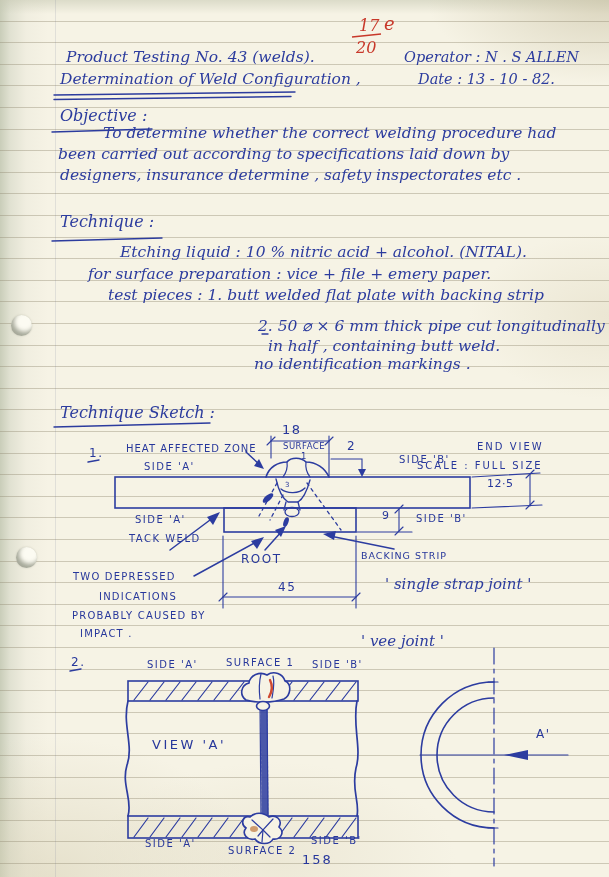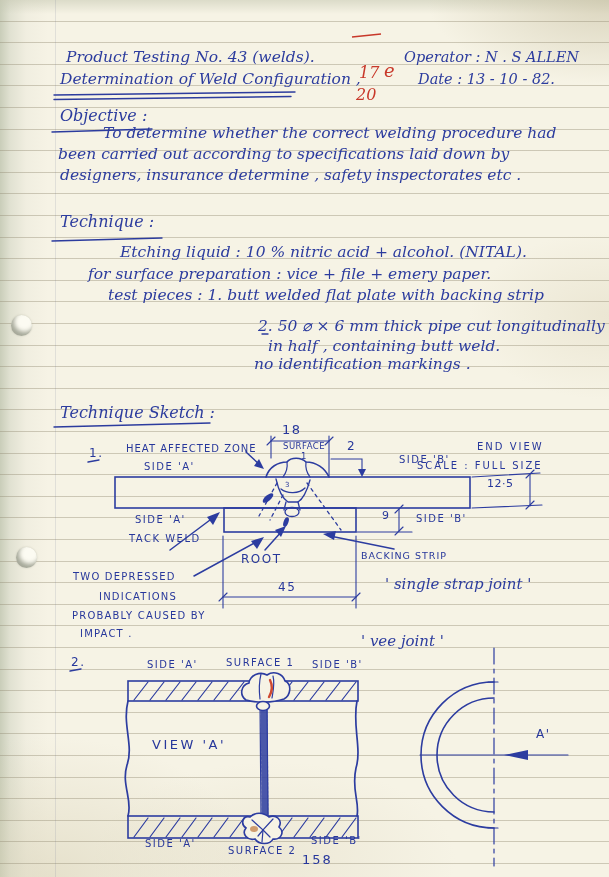--- a/index.html
+++ b/index.html
@@ -21,21 +21,21 @@
       rgba(0,0,0,0) 0px, rgba(0,0,0,0) 20.6px,
       rgba(148,140,116,0.42) 20.6px, rgba(148,140,116,0.42) 21.6px); }
   .marginline { position:absolute; left:55px; top:0; width:1px; height:877px;
     background:rgba(110,120,150,0.16); }
   .hole { position:absolute; width:21px; height:21px; border-radius:50%;
     background:#fcfbf2; box-shadow: inset 3px -4px 4px rgba(95,100,80,0.55), 0 0 2px rgba(120,120,100,0.3); }
   .hw { position:absolute; font-family:"DejaVu Serif", serif; font-style:italic;
     color:#2c3c9e; font-size:15.5px; white-space:nowrap; }
   .cap { position:absolute; font-family:"DejaVu Sans", sans-serif;
     color:#27379b; font-size:10px; letter-spacing:1.5px; white-space:nowrap; }
-  .red { color:#c8382a;margin-top:47px; }
+  .red { color:#c8382a; }
   svg.lines { position:absolute; left:0; top:0; }
 </style>
 </head>
 <body>
 
 <div class="page">
 
   <div class="ruling"></div>
   <div class="marginline"></div>
   <div class="hole" style="left:11px; top:315px;"></div>

